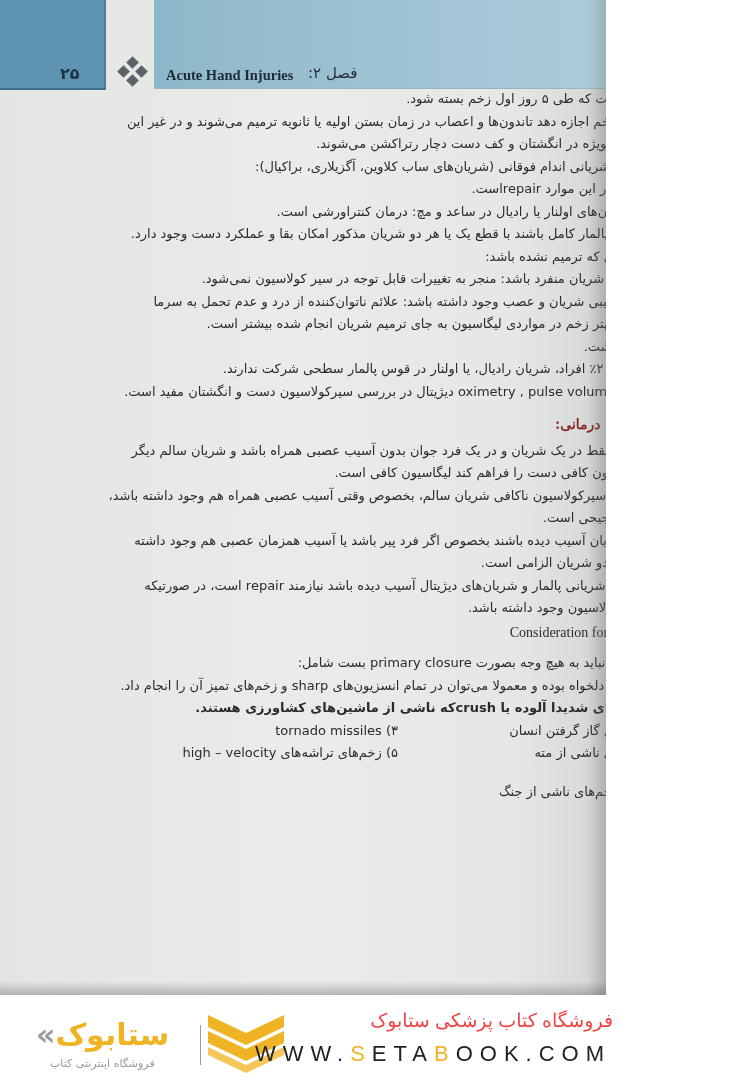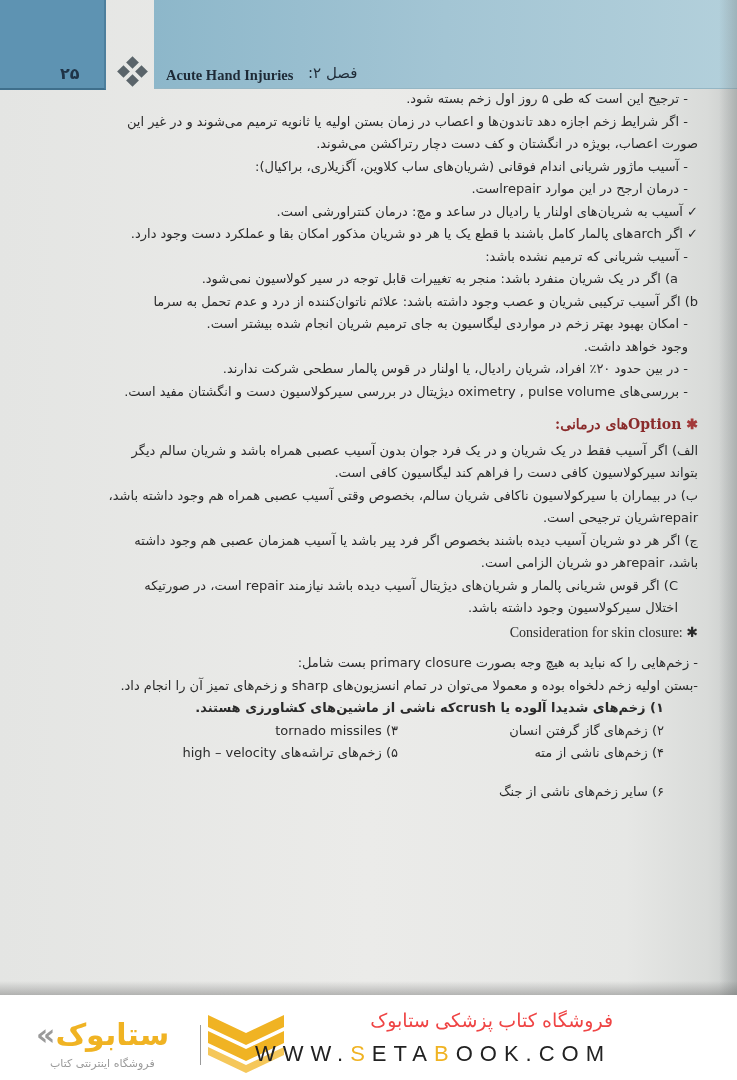--- a/index.html
+++ b/index.html
@@ -1,20 +1,20 @@
 <!DOCTYPE html>
 <html><head>
   <meta charset="utf-8">
   <style>
     * { margin: 0; padding: 0; box-sizing: border-box; }
     html, body { width: 737px; height: 1080px; overflow: hidden; background: #ffffff; }
     body { position: relative; font-family: "DejaVu Serif", serif; }
 
     .page {
-      position: absolute; left: 0; top: 0; width: 737px; height: 995px;
+      position: absolute; left: 0; top: 0; width: 606px; height: 995px;
       background: linear-gradient(90deg, #e4e5e3 0%, #ebebe9 50%, #e6e7e5 85%, #d9dbd9 96%, #c9cccb 100%);
       overflow: hidden;
     }
     .page-edge {
       position: absolute; right: 0; top: 0; width: 18px; height: 995px;
       background: linear-gradient(90deg, rgba(0,0,0,0) 0%, rgba(120,125,125,0.35) 100%);
     }
     .page-bottom-shadow {
       position: absolute; left: 0; bottom: 0; width: 737px; height: 14px;
       background: linear-gradient(180deg, rgba(0,0,0,0) 0%, rgba(80,80,80,0.35) 100%);

